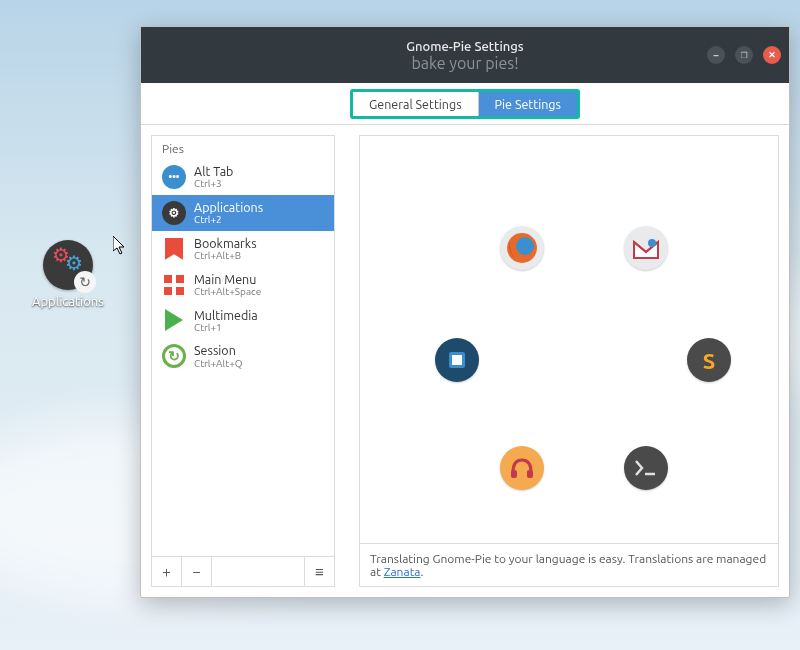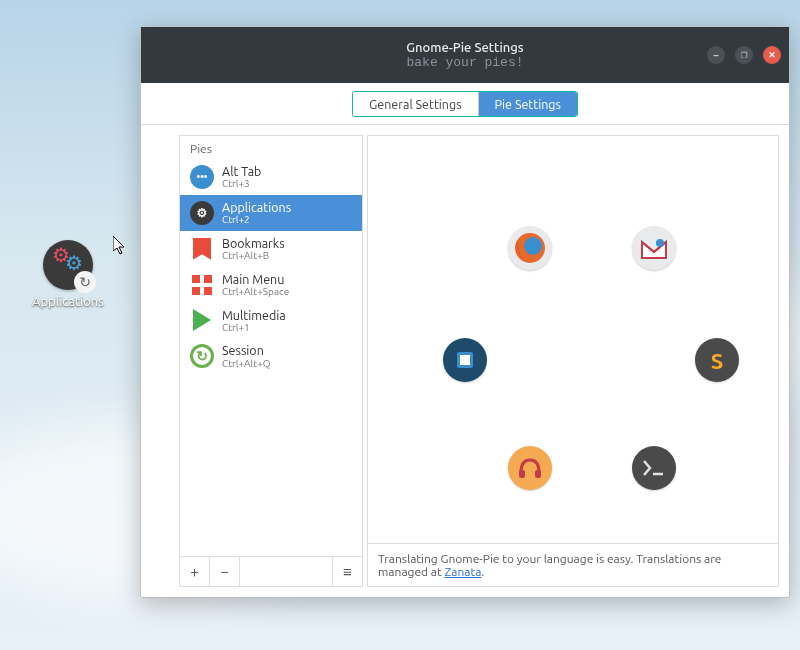--- a/index.html
+++ b/index.html
@@ -33,35 +33,35 @@
 
   
   .window {
     position: absolute; left: 140px; top: 26px; width: 650px; height: 572px;
     background: #fff; border: 1px solid #c0c0c0; border-radius: 2px;
     box-shadow: 0 6px 24px rgba(0,0,0,0.25); z-index: 5;
     display: flex; flex-direction: column;
   }
   .titlebar { background: #333a3f; color: #d4d8db; height: 56px; display:flex; align-items:center; justify-content:center; flex-direction:column; position:relative; }
   .titlebar .title { font-size: 13px; font-weight: 500; color: #e8eaec; }
-  .titlebar .subtitle { font-size: 13px; color: #8a9298; margin-top: 1px; font-family: Liberation Mono, monospace; }
+  .titlebar .subtitle { font-size: 16px; color: #8a9298; margin-top: 1px; }
   .winbtns { position:absolute; right:8px; top:50%; transform:translateY(-50%); display:flex; gap:10px;}
   .winbtn { width:18px; height:18px; border-radius:50%; background:#4a5258; display:flex;align-items:center;justify-content:center; color:#c0c8ce; font-size:10px; cursor:pointer;}
   .winbtn.min::before{content:"–";font-weight:bold;}
   .winbtn.max::before{content:"❐";font-size:8px;}
   .winbtn.close{ background:#e95b4b; color:#fff;}
   .winbtn.close::before{content:"✕";font-size:9px;font-weight:bold;}
 
   .tabbar { border-bottom: 1px solid #dcdcdc; height: 42px; display:flex; align-items:center; justify-content:center; }
-  .tabgroup { display:flex; border:1px solid #14b8a6; border-radius:3px; overflow:hidden;}
+  .tabgroup { display:flex; border:3px solid #14b8a6; border-radius:3px; overflow:hidden;}
   .tab { padding: 5px 16px; font-size: 12.5px; color:#444; background:#fff; cursor:pointer; }
   .tab + .tab { border-left:1px solid #c8c8c8;}
   .tab.active { background:#4a90d9; color:#fff; }
 
-  .content { flex:1; display:flex; gap:4px; padding:10px;margin-left:28px; }
+  .content { flex:1; display:flex; gap:24px; padding:10px; }
 
   
   .sidebar { width: 184px; border:1px solid #dcdcdc; display:flex; flex-direction:column; }
   .sidebar .header { padding:6px 10px 4px; font-size:12px; color:#666; }
   .pie-list { flex:1; overflow:hidden; }
   .pie-item { display:flex; align-items:center; gap:8px; padding:5px 10px; cursor:pointer; }
   .pie-item .icon { width:24px; height:24px; flex-shrink:0; display:flex; align-items:center; justify-content:center; }
   .pie-item .text .name { font-size:12.5px; color:#333; line-height:1.15; }
   .pie-item .text .shortcut { font-size:10px; color:#777; line-height:1.15; }
   .pie-item.selected { background:#4a90d9; color:#fff; }

